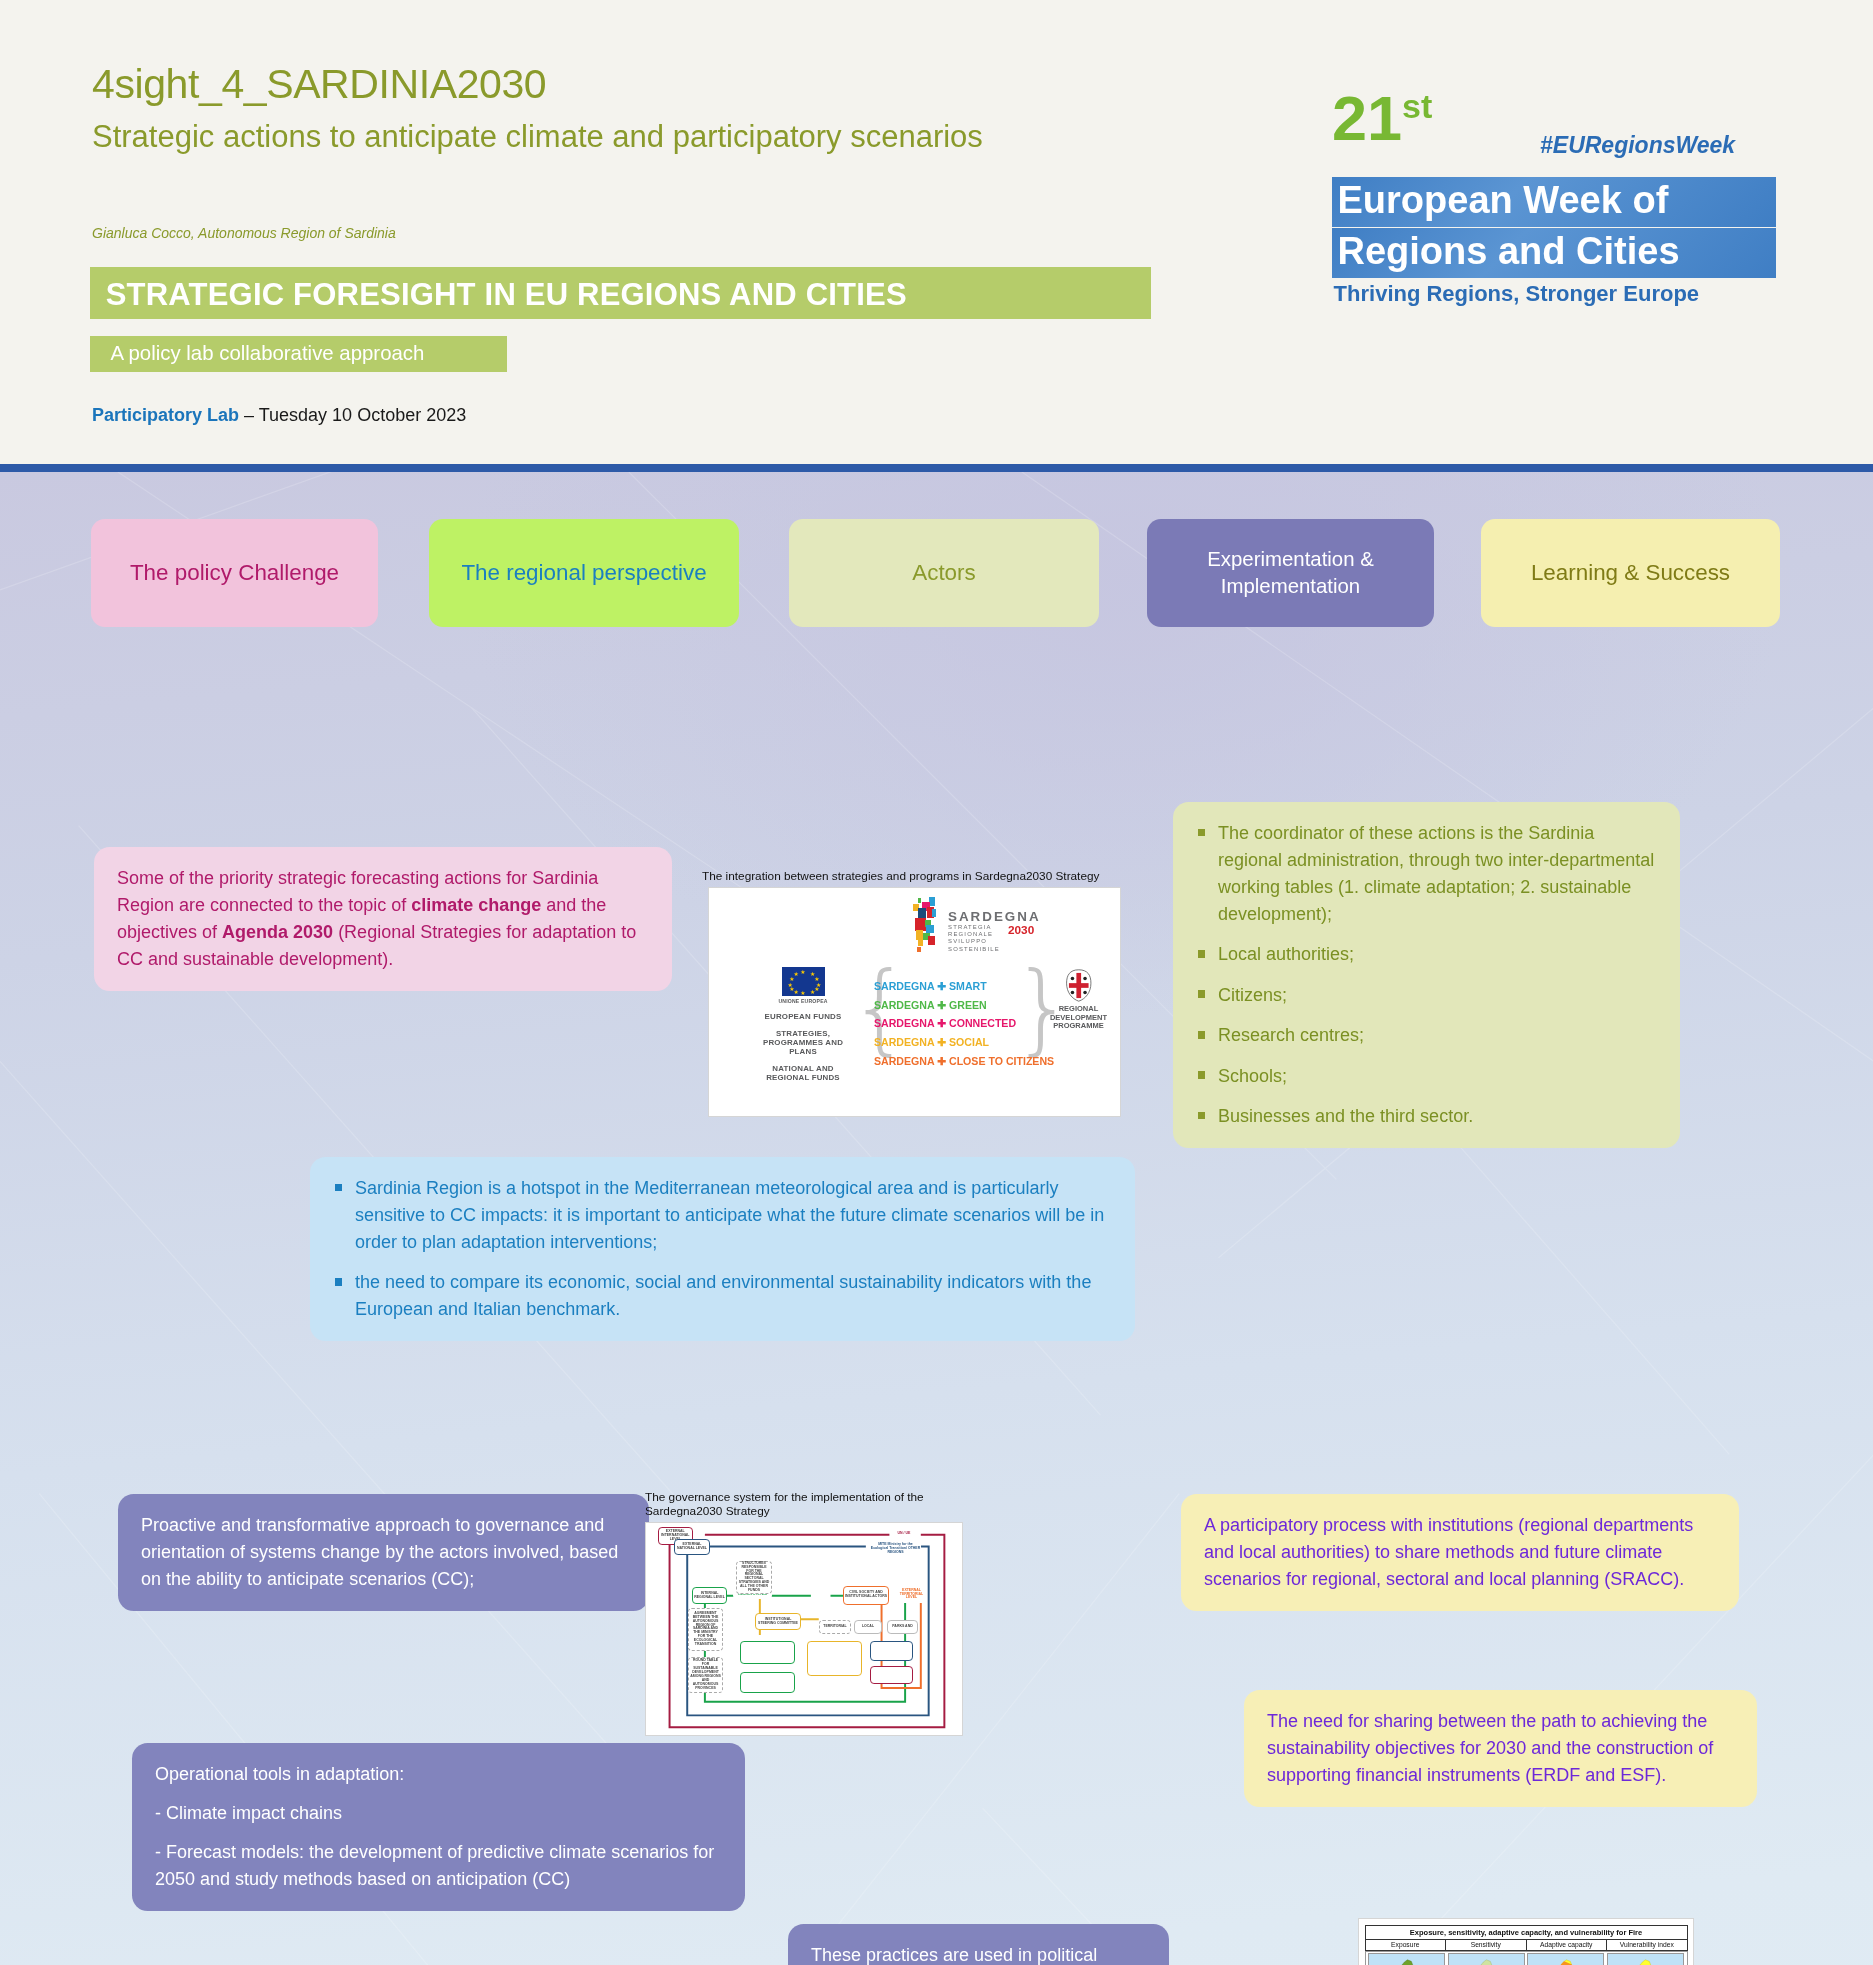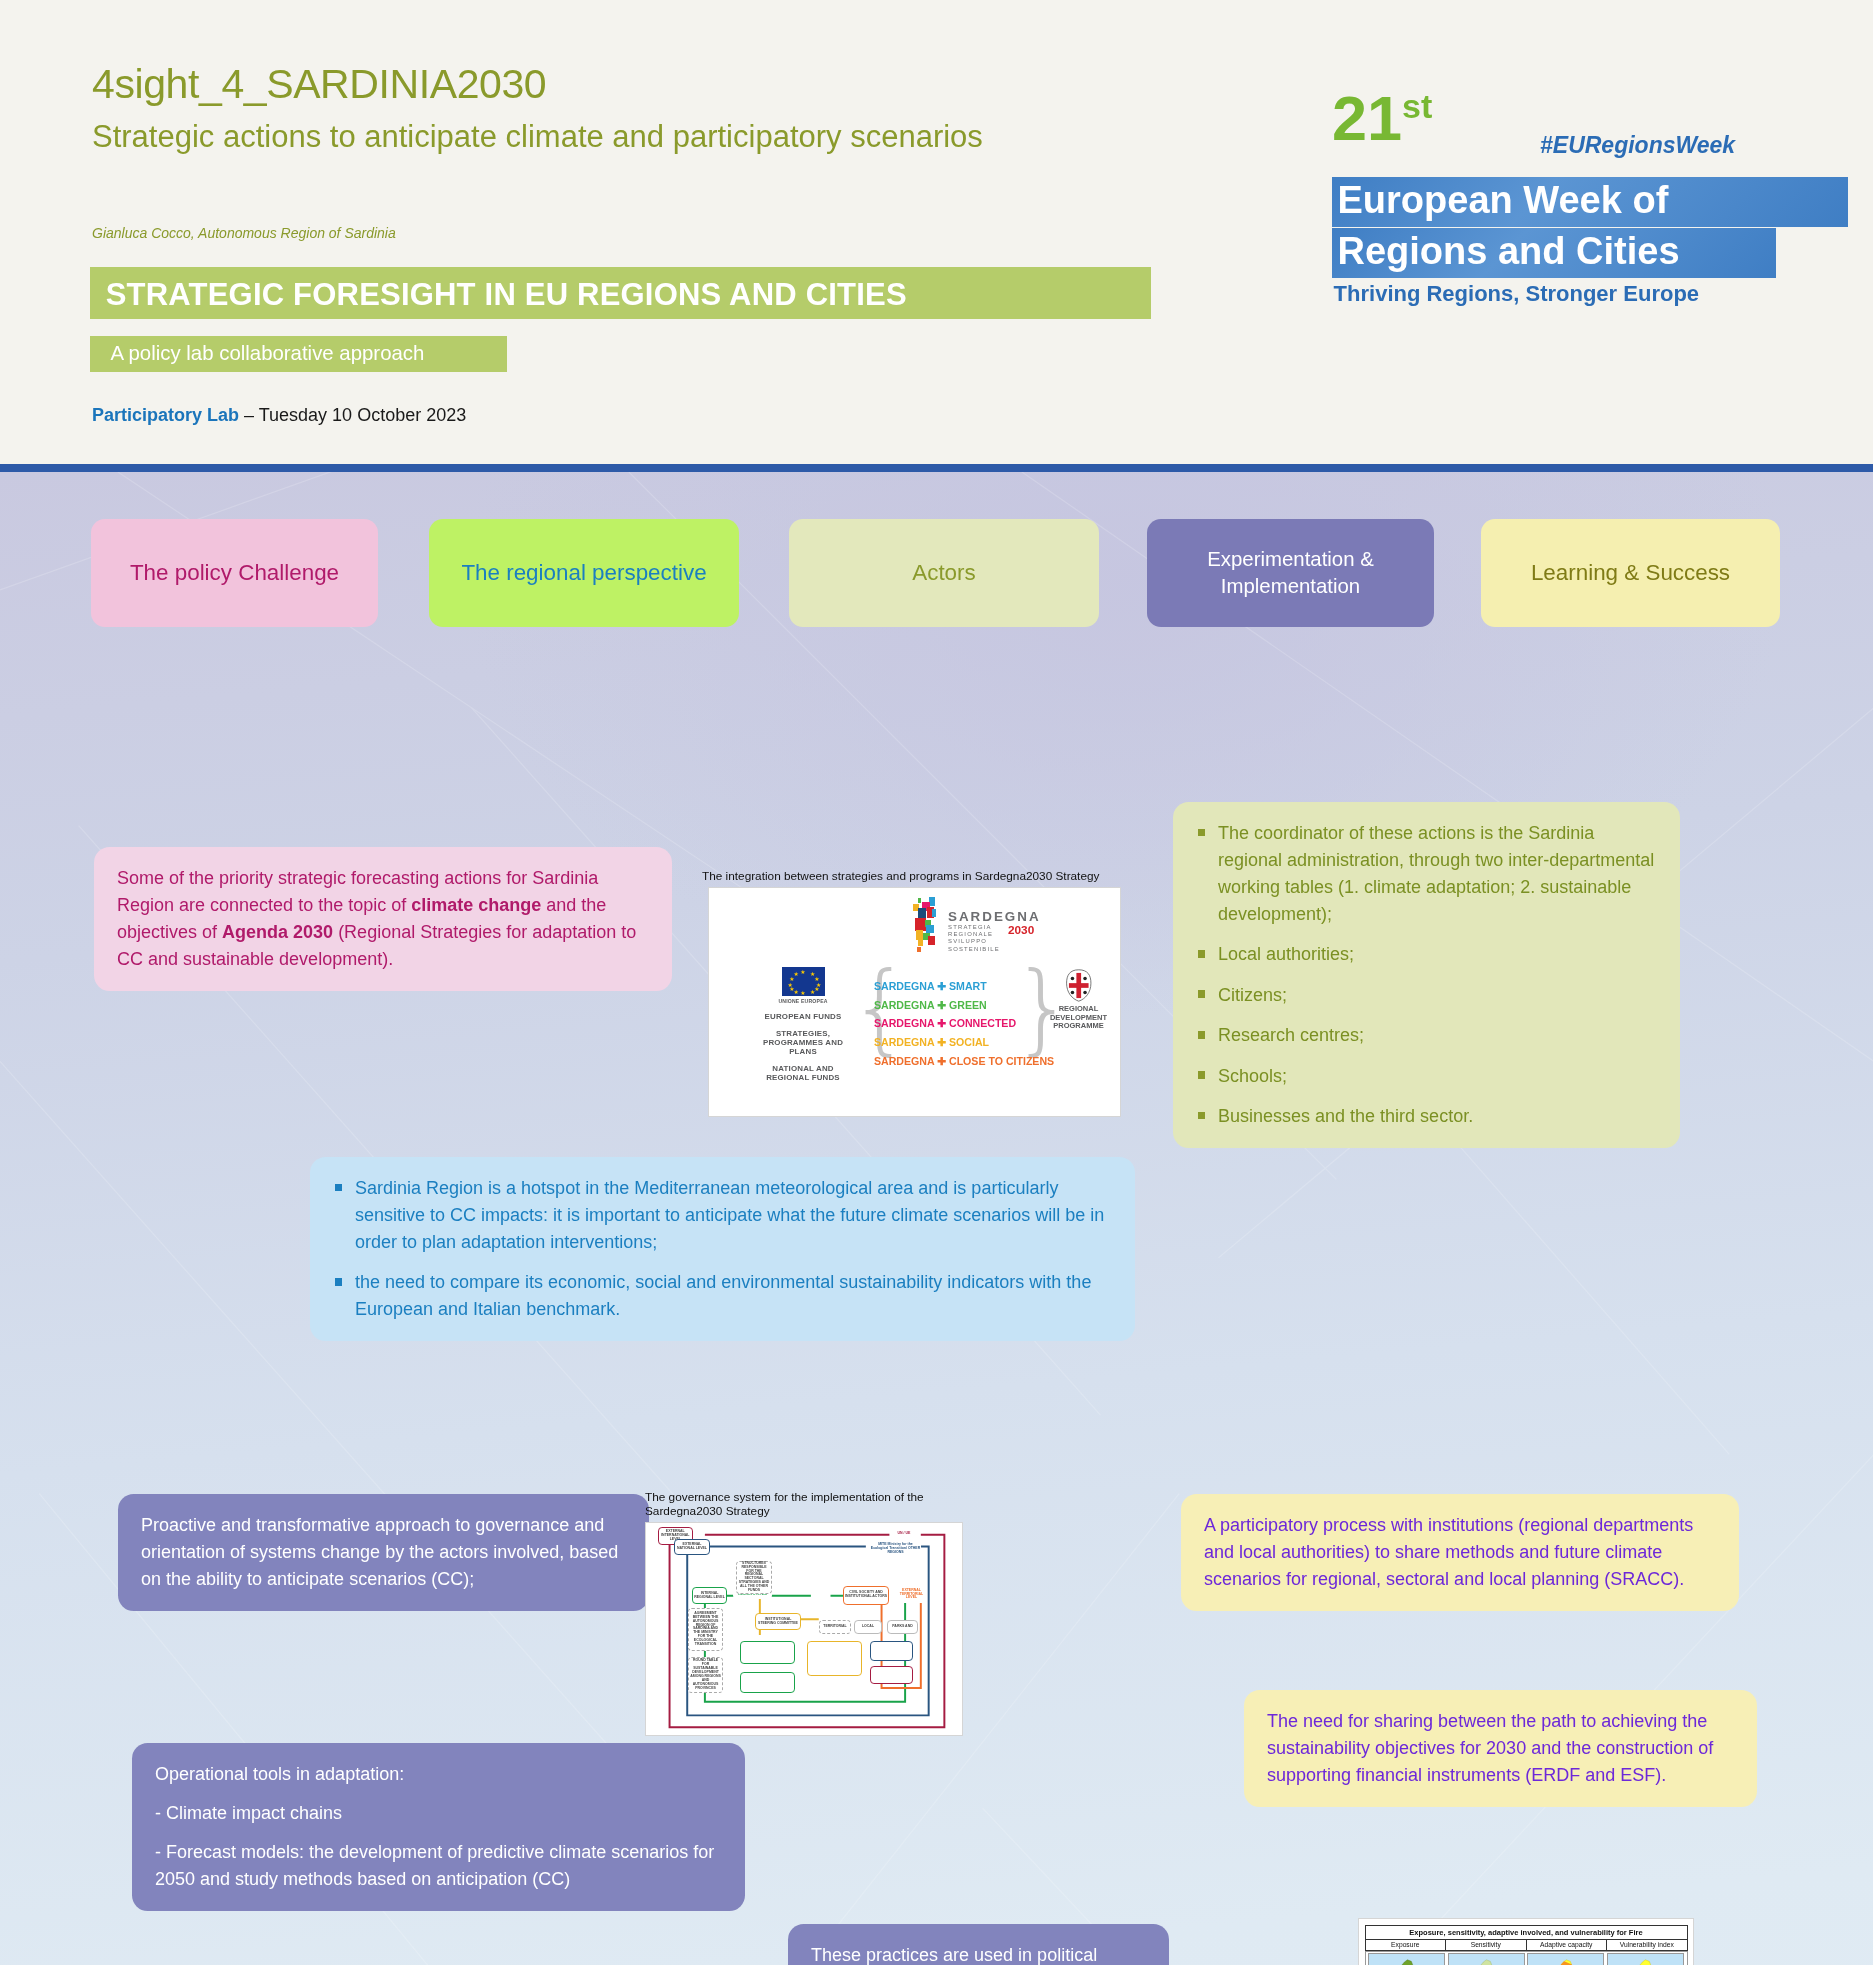--- a/index.html
+++ b/index.html
@@ -66,21 +66,21 @@
   .ewrc-21 sup { font-size: 34px; }
   .ewrc-hash {
     position: absolute; left: 208px; top: 53px;
     font-size: 23px; font-weight: bold; font-style: italic; color: #2b6cb5;
   }
   .ewrc-bar {
     position: absolute; left: 0px;
     background: linear-gradient(135deg,#3f7ec4 0%,#5b95d3 40%,#3f7ec4 100%);
     color: #fff; font-weight: bold; padding: 2.4px 5.5px 4.7px 5.5px;
   }
-  .ewrc-bar.b1 { top: 98px; font-size: 38px; width: 516px; }
+  .ewrc-bar.b1 { top: 98px; font-size: 38px; width: 444px; }
   .ewrc-bar.b2 { top: 149px; font-size: 38px; width: 444px; }
   .ewrc-tag {
     position: absolute; left: 1.6px; top: 202px;
     font-size: 22px; font-weight: bold; color: #2b6cb5;
   }
 
   
   .body-area {
     position: absolute; left: 0; top: 472px; width: 1874px; height: 2065px;
     background:
@@ -386,21 +386,21 @@
     <div class="gnode" style="left:94px;top:118px;width:55px;height:23.6px;border:1.2px solid #19a34a;"></div>
     <div class="gnode" style="left:161px;top:118px;width:55px;height:35px;border:1.2px solid #e8b52a;"></div>
     <div class="gnode" style="left:224px;top:118px;width:43px;height:19.7px;border:1.2px solid #2a5580;"></div>
     <div class="gnode" style="left:94px;top:149px;width:55px;height:21.6px;border:1.2px solid #19a34a;"></div>
     <div class="gnode" style="left:224px;top:143px;width:43px;height:17.7px;border:1.2px solid #a51c42;"></div>
   </div>
 </div>
 
 <div class="fig" id="fig-maps">
   <div class="fig-box">
-    <div class="mp-title">Exposure, sensitivity, adaptive involved, and vulnerability for Fire</div>
+    <div class="mp-title">Exposure, sensitivity, adaptive capacity, and vulnerability for Fire</div>
     <div class="mp-heads">
       <div>Exposure</div>
       <div>Sensitivity</div>
       <div>Adaptive capacity</div>
       <div>Vulnerability index</div>
     </div>
     <div class="mp-row">
       <div class="mp-cell">
           <svg class="sardinia" viewBox="0 0 58 148">
             <path d="M30 2 L40 6 L44 16 L40 24 L46 30 L50 44 L48 60 L52 74 L48 90 L50 104 L44 118 L36 130 L28 140 L20 146 L14 138 L18 126 L12 114 L14 100 L8 88 L12 74 L8 58 L12 44 L8 30 L14 18 L22 8 Z" fill="#6ea22a" stroke="#4d7320" stroke-width="1"></path>

